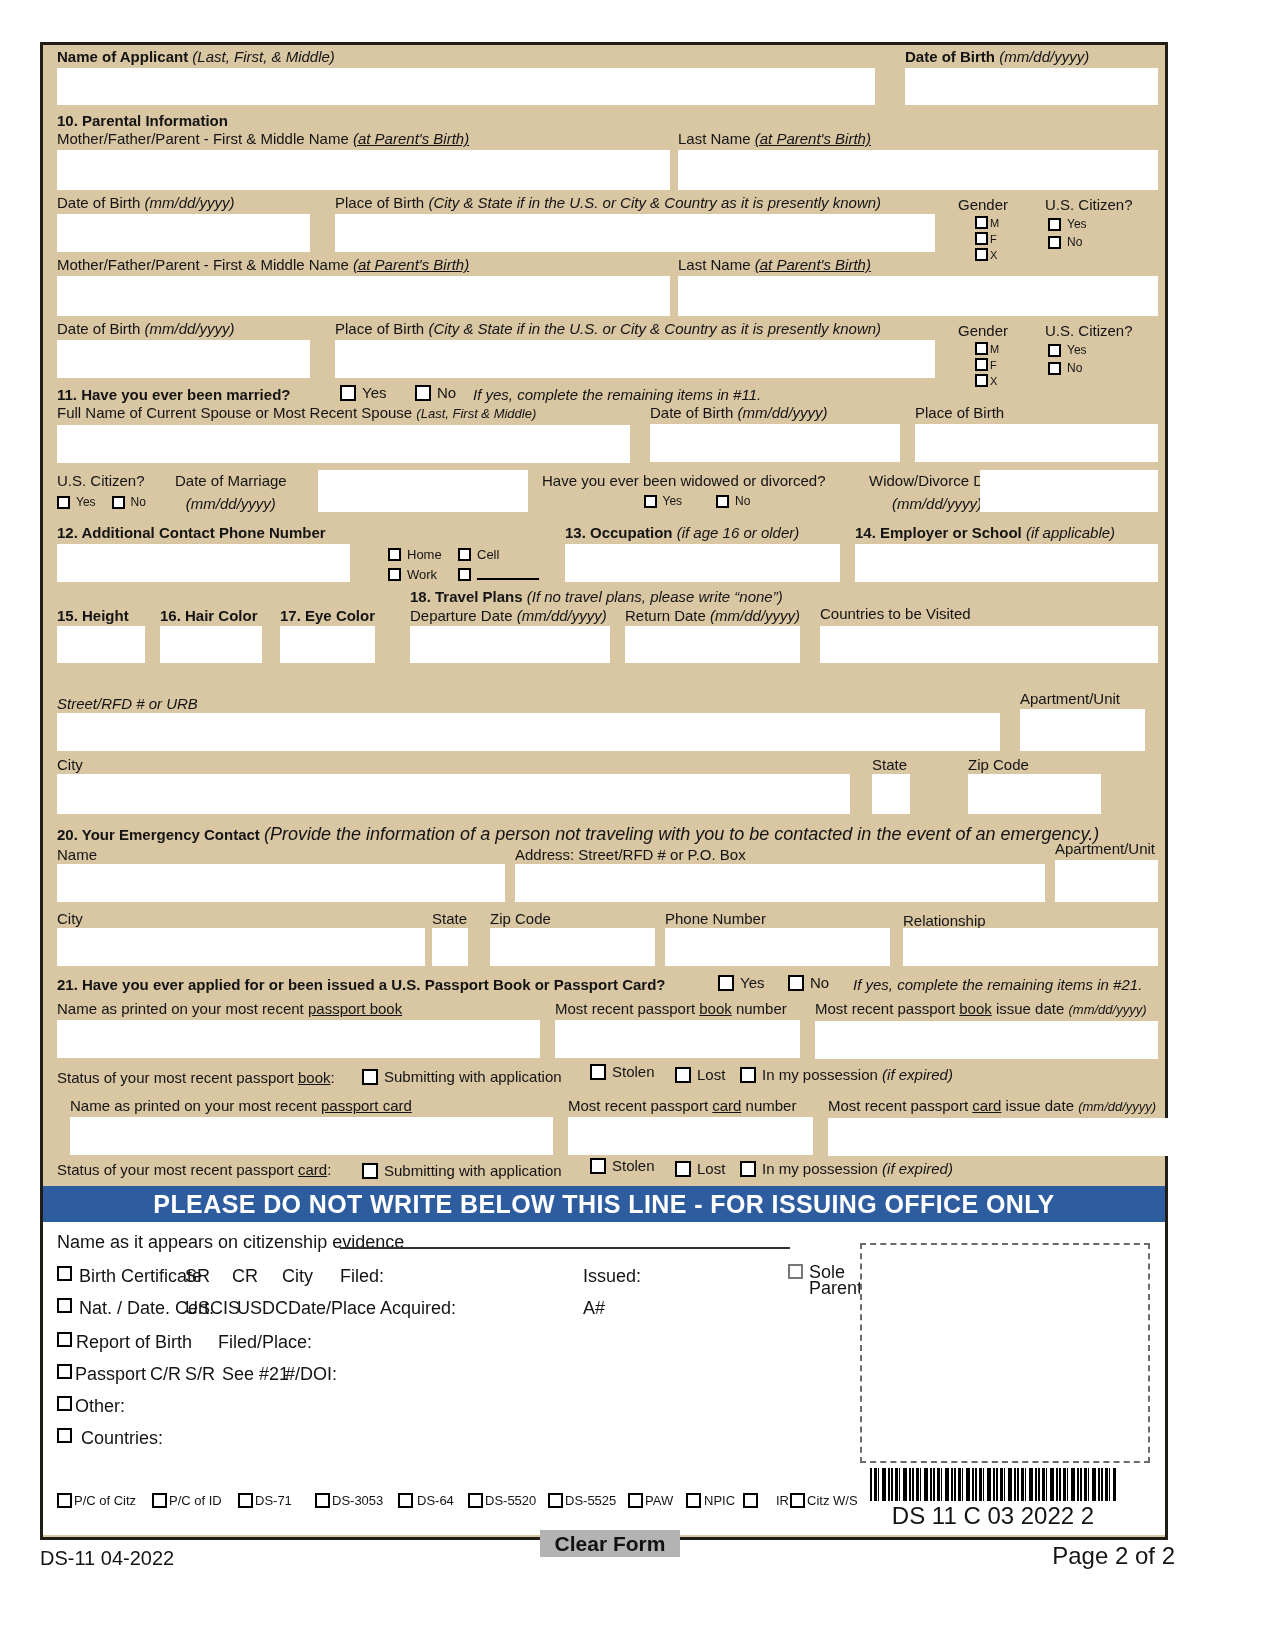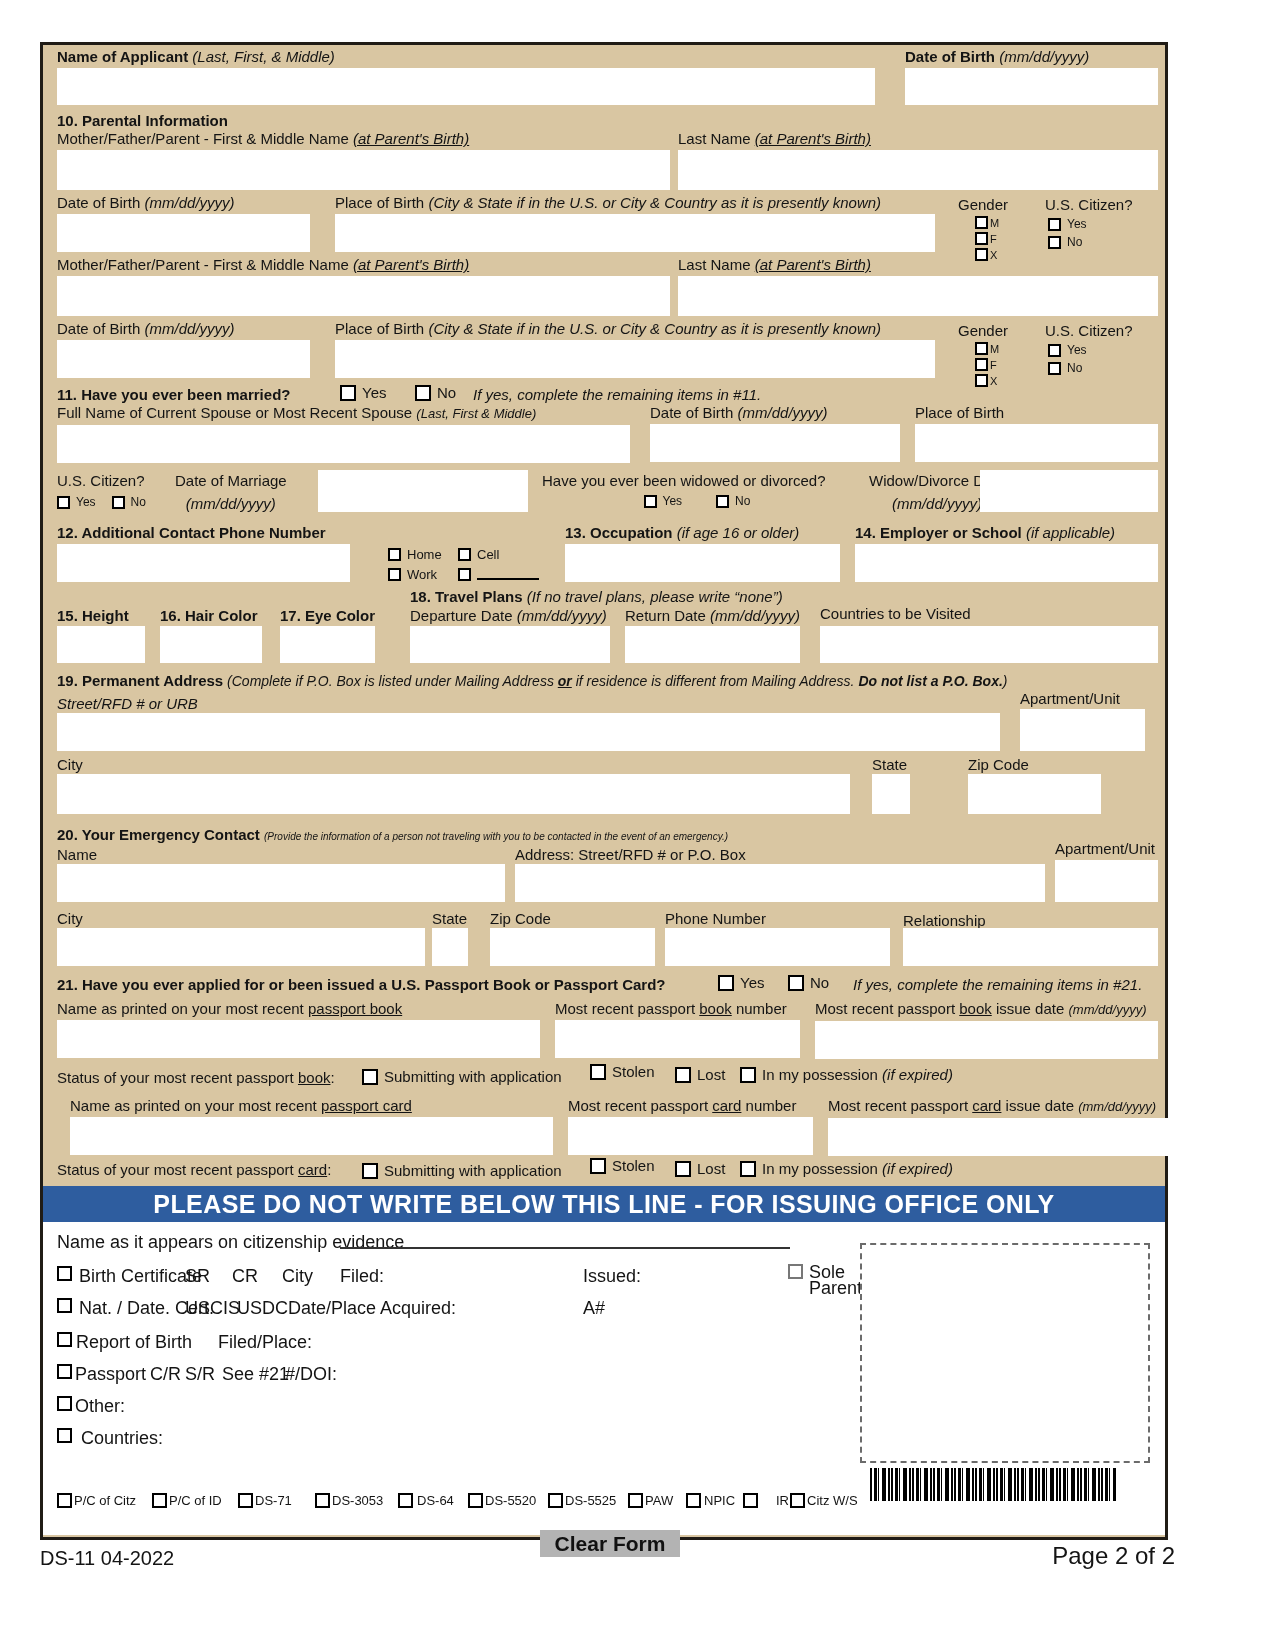--- a/index.html
+++ b/index.html
@@ -261,35 +261,34 @@
     <div class="abs inp" style="left:237px;top:38px;width:95px;height:37px"></div>
     <div class="abs lbl" style="left:367px;top:19px"><span>Departure Date</span> <span class="i">(mm/dd/yyyy)</span></div>
     <div class="abs inp" style="left:367px;top:38px;width:200px;height:37px"></div>
     <div class="abs lbl" style="left:582px;top:19px"><span>Return Date</span> <span class="i">(mm/dd/yyyy)</span></div>
     <div class="abs inp" style="left:582px;top:38px;width:175px;height:37px"></div>
     <div class="abs lbl" style="left:777px;top:17px">Countries to be Visited</div>
     <div class="abs inp" style="left:777px;top:38px;width:338px;height:37px"></div>
   </div>
 
   <div class="abs" style="left:0;top:627px;width:100%;height:148px">
-    <div class="abs lbl" style="left:14px;top:0;font-size:14px"><span class="b" style="font-size:15px">19. Permanent Address</span> <span class="i">(Complete if P.O. Box is listed under Mailing Address </span><span class="i b u">or</span><span class="i"> if residence is different from Mailing Address. </span><span class="i b">Do not list a P.O. Box.</span><span class="i">)</span></div>
     <div class="abs lbl i" style="left:14px;top:23px">Street/RFD # or URB</div>
     <div class="abs lbl" style="left:977px;top:18px">Apartment/Unit</div>
     <div class="abs inp" style="left:14px;top:41px;width:943px;height:38px"></div>
     <div class="abs inp" style="left:977px;top:37px;width:125px;height:42px"></div>
     <div class="abs lbl" style="left:14px;top:84px">City</div>
     <div class="abs lbl" style="left:829px;top:84px">State</div>
     <div class="abs lbl" style="left:925px;top:84px">Zip Code</div>
     <div class="abs inp" style="left:14px;top:102px;width:793px;height:40px"></div>
     <div class="abs inp" style="left:829px;top:102px;width:38px;height:40px"></div>
     <div class="abs inp" style="left:925px;top:102px;width:133px;height:40px"></div>
   </div>
 
   <div class="abs" style="left:0;top:781px;width:100%;height:146px">
-    <div class="abs lbl" style="left:14px;top:0"><span class="b">20. Your Emergency Contact</span> <span class="i" style="font-size:10px">(Provide the information of a person not traveling with you to be contacted in the event of an emergency.)</span></div>
+    <div class="abs lbl" style="left:14px;top:0"><span class="b">20. Your Emergency Contact</span> <span class="i" style="font-size:18px">(Provide the information of a person not traveling with you to be contacted in the event of an emergency.)</span></div>
     <div class="abs lbl" style="left:14px;top:20px">Name</div>
     <div class="abs lbl" style="left:472px;top:20px">Address: Street/RFD # or P.O. Box</div>
     <div class="abs lbl" style="left:1012px;top:14px">Apartment/Unit</div>
     <div class="abs inp" style="left:14px;top:38px;width:448px;height:38px"></div>
     <div class="abs inp" style="left:472px;top:38px;width:530px;height:38px"></div>
     <div class="abs inp" style="left:1012px;top:34px;width:103px;height:42px"></div>
     <div class="abs lbl" style="left:14px;top:84px">City</div>
     <div class="abs lbl" style="left:389px;top:84px">State</div>
     <div class="abs lbl" style="left:447px;top:84px">Zip Code</div>
     <div class="abs lbl" style="left:622px;top:84px">Phone Number</div>
@@ -433,20 +432,21 @@
       <span class="abs olbl" style="left:32px;top:2px">Other:</span>
     </div>
 
     <div class="abs" style="left:0;top:206px;width:100%;height:20px">
       <span class="ocb abs" style="left:14px;top:0"></span>
       <span class="abs olbl" style="left:38px;top:2px">Countries:</span>
     </div>
 
     <div class="abs dash" style="left:817px;top:21px;width:290px;height:220px"></div>
     <div class="abs barcode" style="left:827px;top:246px;width:246px;height:33px"></div>
+    <div class="abs bartext" style="left:787px;top:280px;width:326px">DS 11 C 03 2022 2</div>
 
     <div class="abs" style="left:0;top:271px;width:780px;height:20px">
       <span class="cbl abs" style="left:14px;top:0;gap:2px">
             <span class="ocb"></span>
             <span class="sm">P/C of Citz</span>
           </span>
       <span class="cbl abs" style="left:109px;top:0;gap:2px">
             <span class="ocb"></span>
             <span class="sm">P/C of ID</span>
           </span>

